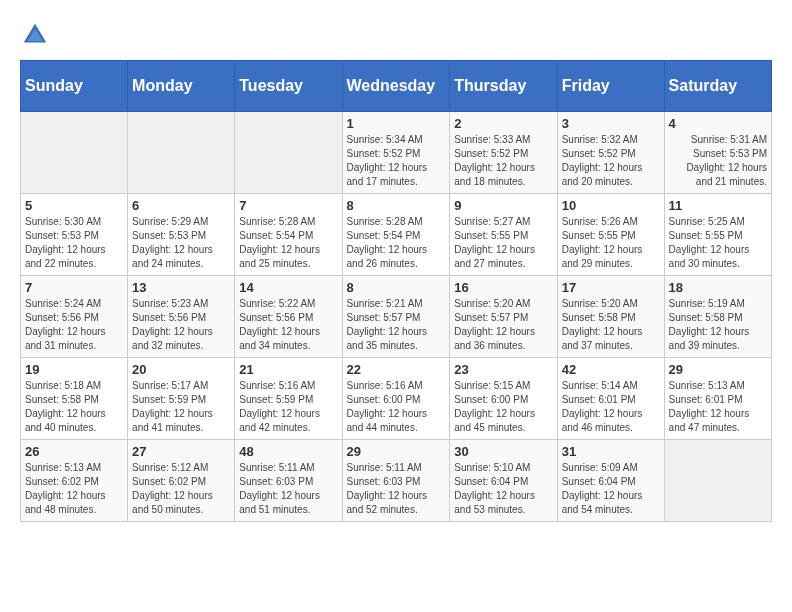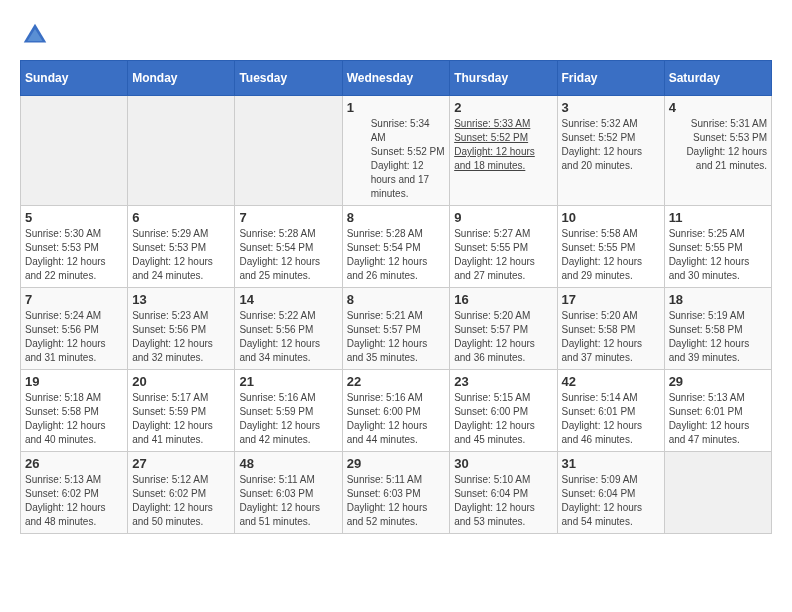--- a/index.html
+++ b/index.html
@@ -53,23 +53,23 @@
       color: #555;
     }
     table {
       width: 100%;
       border-collapse: collapse;
       font-size: 11px;
     }
     thead tr th {
       background-color: #3a6fc4;
       color: #fff;
-      padding: 10px 4px;
+      padding: 16px 4px;
       text-align: left;
-      font-size: 12px;
+      font-size: 16px;
       font-weight: bold;
       border: 1px solid #2a5fb4;
     }
     tbody tr td {
       border: 1px solid #ccc;
       vertical-align: top;
       padding: 4px;
       min-height: 80px;
       width: 108px;
     }
@@ -127,27 +127,27 @@
         <th>Saturday</th>
       </tr>
   </thead>
   <tbody>
   <tr>
         <td class="empty-cell"></td>
         <td class="empty-cell"></td>
         <td class="empty-cell"></td>
         <td>
           <span class="day-number">1</span>
-          <div class="day-info" style="white-space: pre-line; margin-left: 24px;">Sunrise: 5:34 AM
+          <div class="day-info" style="white-space: pre-line;">Sunrise: 5:34 AM
 Sunset: 5:52 PM
 Daylight: 12 hours and 17 minutes.</div>
         </td>
         <td>
           <span class="day-number">2</span>
-          <div class="day-info" style="white-space: pre-line; text-decoration: underline;">Sunrise: 5:33 AM
+          <div class="day-info" style="white-space: pre-line;">Sunrise: 5:33 AM
 Sunset: 5:52 PM
 Daylight: 12 hours and 18 minutes.</div>
         </td>
         <td>
           <span class="day-number">3</span>
           <div class="day-info" style="white-space: pre-line;">Sunrise: 5:32 AM
 Sunset: 5:52 PM
 Daylight: 12 hours and 20 minutes.</div>
         </td>
         <td>
@@ -183,21 +183,21 @@
 Daylight: 12 hours and 26 minutes.</div>
         </td>
         <td>
           <span class="day-number">9</span>
           <div class="day-info" style="white-space: pre-line;">Sunrise: 5:27 AM
 Sunset: 5:55 PM
 Daylight: 12 hours and 27 minutes.</div>
         </td>
         <td>
           <span class="day-number">10</span>
-          <div class="day-info" style="white-space: pre-line;">Sunrise: 5:58 AM
+          <div class="day-info" style="white-space: pre-line;">Sunrise: 5:26 AM
 Sunset: 5:55 PM
 Daylight: 12 hours and 29 minutes.</div>
         </td>
         <td>
           <span class="day-number">11</span>
           <div class="day-info" style="white-space: pre-line;">Sunrise: 5:25 AM
 Sunset: 5:55 PM
 Daylight: 12 hours and 30 minutes.</div>
         </td>
       </tr>

